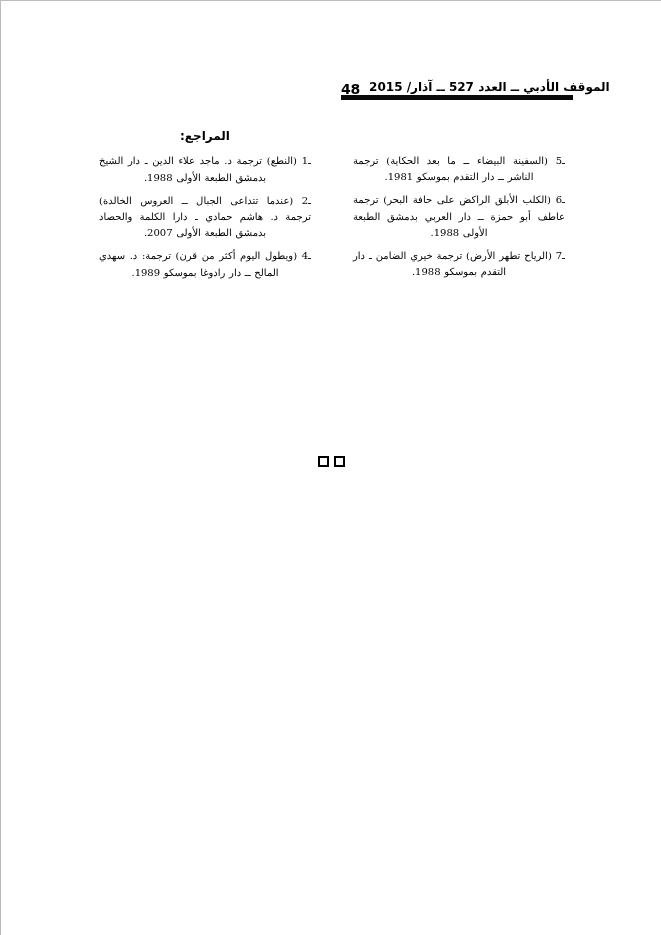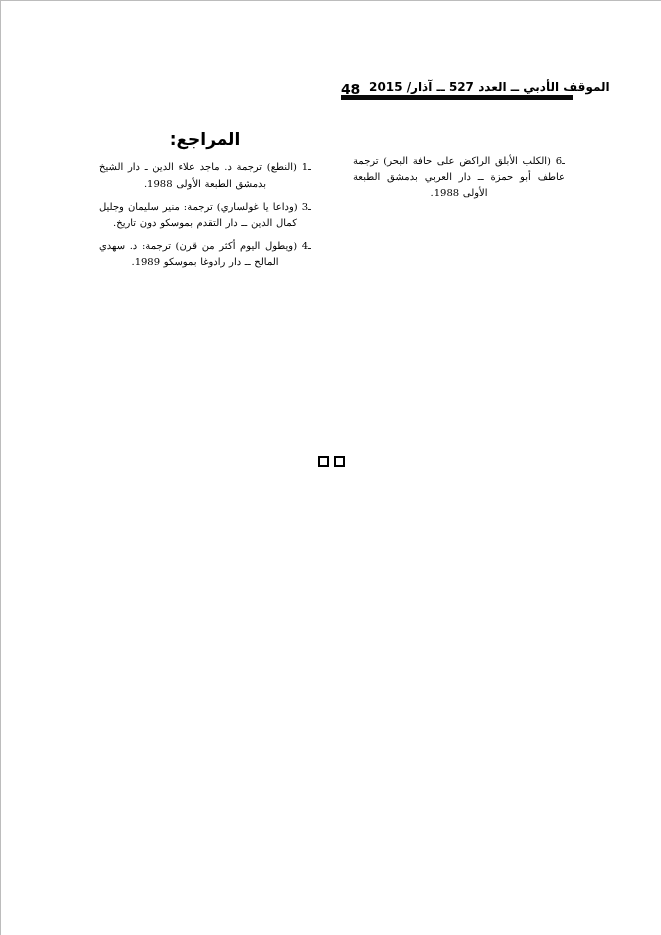--- a/index.html
+++ b/index.html
@@ -75,21 +75,21 @@
     flex-direction: row;
     justify-content: space-between;
     align-items: flex-start;
   }
 
   .col {
     width: 212px;
   }
 
   .section-title {
-    font-size: 17px;
+    font-size: 12px;
     font-weight: bold;
     text-align: center;
     line-height: 1.2;
     margin: 0 0 10px 0;
     letter-spacing: -0.2px;
   }
 
   .col-left .spacer-title {
     height: 24px;
   }
@@ -138,42 +138,50 @@
     <span class="head-text">الموقف الأدبي ــ العدد 527 ــ آذار/ 2015</span>
   </div>
 
   <div class="head-rule"></div>
 
   <div class="columns">
 
     <div class="col col-left">
       <div class="spacer-title"></div>
 
+      <p class="ref">
+        <span class="num">5ـ</span>
+        <span>(السفينة البيضاء ــ ما بعد الحكاية) ترجمة الناشر ــ دار التقدم بموسكو 1981.</span>
+      </p>
 
       <p class="ref">
         <span class="num">6ـ</span>
         <span>(الكلب الأبلق الراكض على حافة البحر) ترجمة عاطف أبو حمزة ــ دار العربي بدمشق الطبعة الأولى 1988.</span>
       </p>
 
+      <p class="ref">
+        <span class="num">7ـ</span>
+        <span>(الرياح تطهر الأرض) ترجمة خيري الضامن ـ دار التقدم بموسكو 1988.</span>
+      </p>
 
     </div>
 
     <div class="col col-right">
       <h2 class="section-title">المراجع:</h2>
 
       <p class="ref">
         <span class="num">1ـ</span>
         <span>(النطع) ترجمة د. ماجد علاء الدين ـ دار الشيخ بدمشق الطبعة الأولى 1988.</span>
       </p>
 
+      <p class="ref">
+        <span class="num">2ـ</span>
+        <span>(عندما تتداعى الجبال ــ العروس الخالدة) ترجمة د. هاشم حمادي ـ دارا الكلمة والحصاد بدمشق الطبعة الأولى 2007.</span>
+      </p>
 
-      <p class="ref">
-        <span class="num">3ـ</span>
-        <span>(وداعا يا غولساري) ترجمة: منير سليمان وجليل كمال الدين ــ دار التقدم بموسكو دون تاريخ.</span>
-      </p>
 
       <p class="ref">
         <span class="num">4ـ</span>
         <span>(ويطول اليوم أكثر من قرن) ترجمة: د. سهدي المالح ــ دار رادوغا بموسكو 1989.</span>
       </p>
     </div>
 
   </div>
 
   <div class="end-marks">

